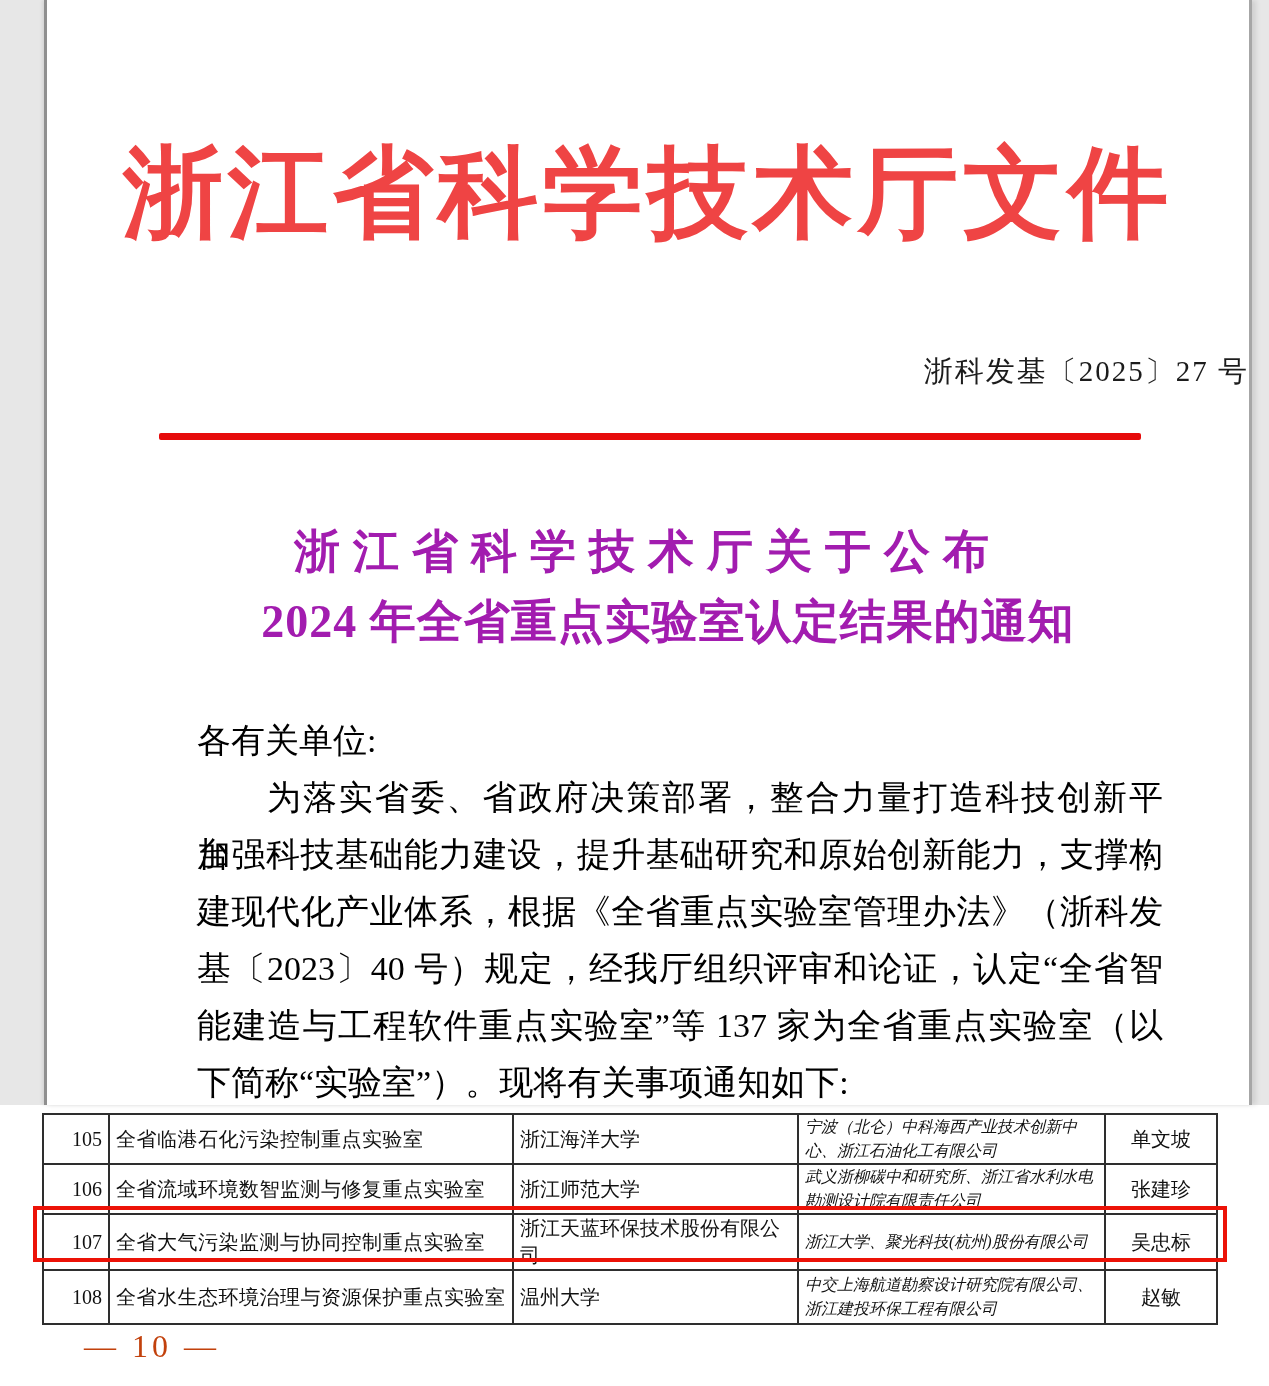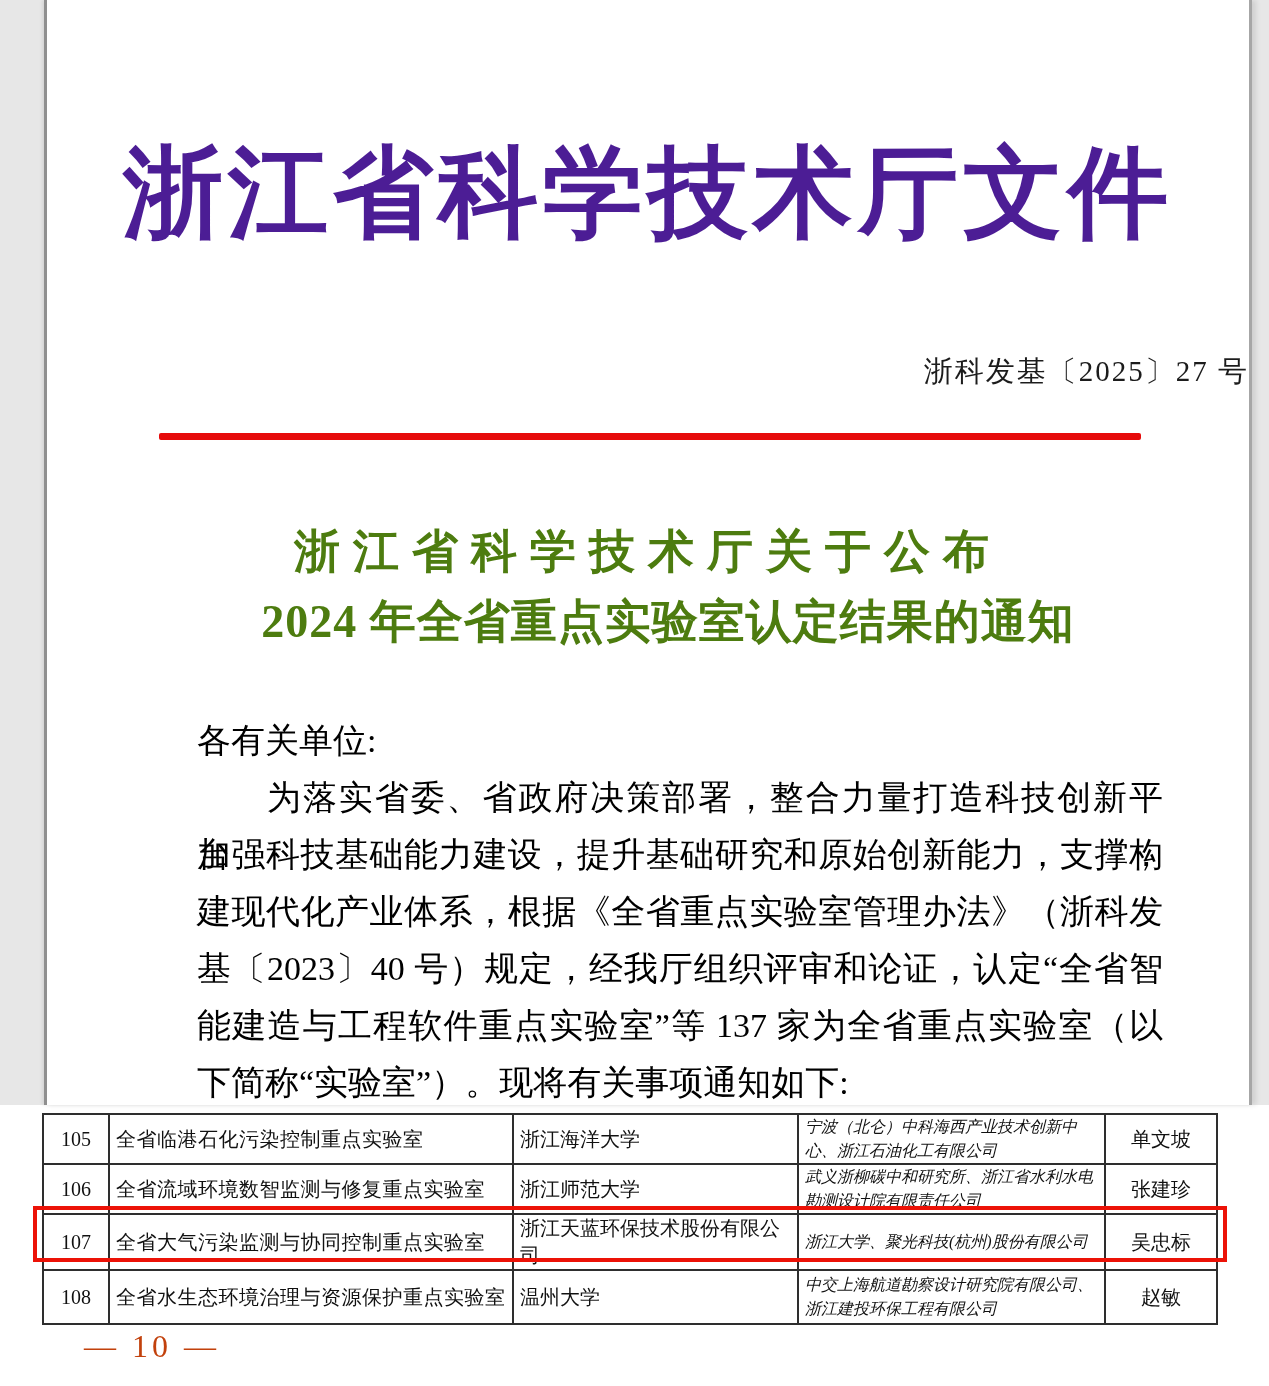--- a/index.html
+++ b/index.html
@@ -21,33 +21,33 @@
     position:absolute; left:44px; top:0; width:1208px; height:1105px;
     background:#ffffff; box-sizing:border-box;
     border-left:3px solid #8f8f8f;
     border-right:3px solid #a6a6a6;
     box-shadow: 4px 0 5px rgba(0,0,0,0.10), -2px 0 3px rgba(0,0,0,0.08);
   }
   .doc-title {
     position:absolute; top:138px; left:0; width:100%;
     text-align:center; white-space:nowrap;
     font-size:100px; line-height:112px; font-weight:bold;
-    color:#4c1d95; letter-spacing:5px;
+    color:#ef4444; letter-spacing:5px;
   }
   .doc-number {
     position:absolute; top:352px; left:0; width:100%;
     text-align:right; font-size:29px; letter-spacing:2px;
   }
   .red-line {
     position:absolute; left:112px; top:433px; width:982px; height:7px;
     background:#e60b0b; border-radius:2px;
   }
   .notice-title {
     position:absolute; left:0; width:100%; text-align:center;
-    font-weight:bold; color:#4d7c0f; white-space:nowrap;
+    font-weight:bold; color:#a21caf; white-space:nowrap;
   }
   .notice-l1 { top:521px; font-size:46px; letter-spacing:13px; }
   .notice-l2 { top:591px; font-size:46px; letter-spacing:1px;padding-left:20px; }
   .body-block {
     position:absolute; left:150px; top:712px; width:966px;
     font-size:34px; line-height:57px; color:#000000;
   }
   .line { height:57px; overflow:visible; }
   .just { text-align:justify; text-align-last:justify; }
   .indent { text-indent:70px; }
@@ -57,21 +57,21 @@
     font-size:20px; color:#111111; z-index:2;
   }
   .labs-table td {
     border:2px solid #2e2e2e; vertical-align:middle;
     padding:0 6px; overflow:hidden;
   }
   .labs-table tr.r1 { height:50px; }
   .labs-table tr.r2 { height:47px; }
   .labs-table tr.r3 { height:49px; }
   .labs-table tr.r4 { height:54px; }
-  .cell-no { text-align:center; padding:0; }
+  .cell-no { text-align:right; padding:0; }
   .cell-lab { padding-left:13px; letter-spacing:0.5px; }
   .cell-host { padding-left:9px;margin-top:32px; }
   .cell-partners { font-size:16px; line-height:24px; padding:2px 4px 2px 8px;font-style:italic; }
   .cell-director { text-align:center; padding:0;margin-top:44px; }
   .highlight-box {
     position:absolute; left:33px; top:1206px; width:1194px; height:56px;
     box-sizing:border-box; border:4px solid #ec1207;
     z-index:5; pointer-events:none;
   }
   .page-number {

